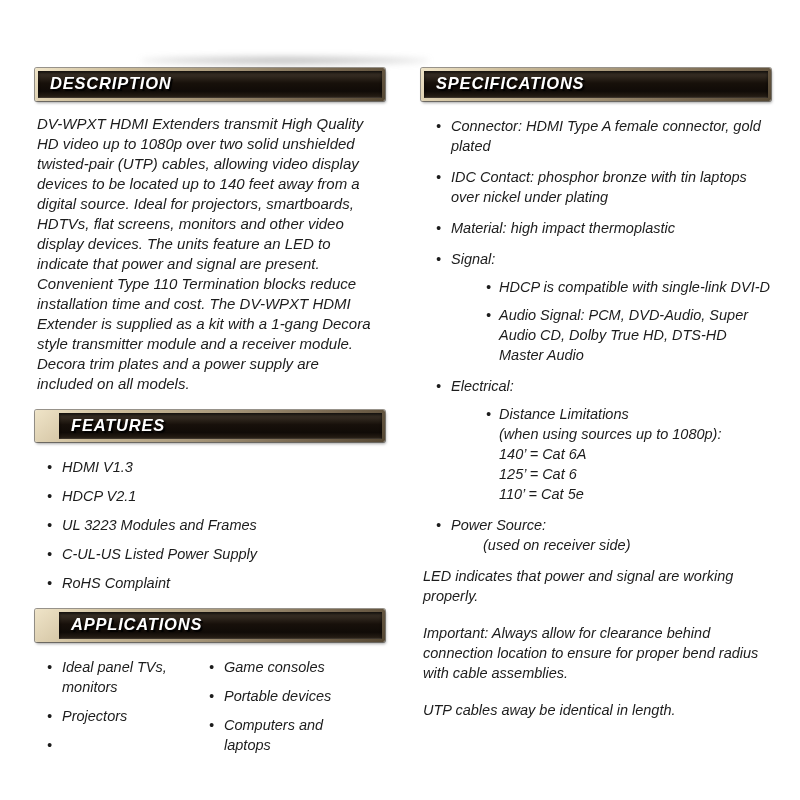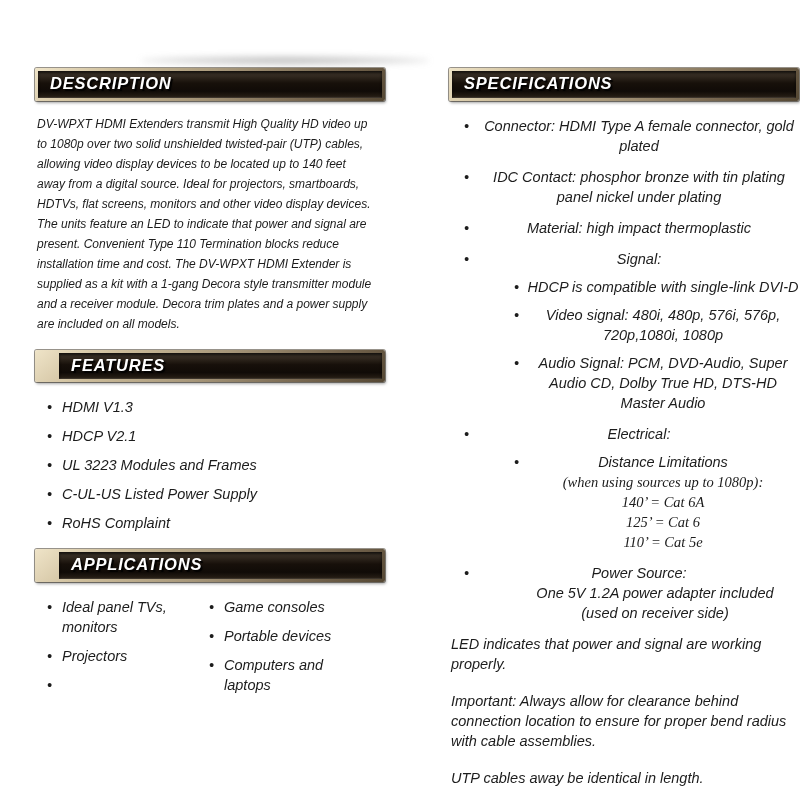--- a/index.html
+++ b/index.html
@@ -10,21 +10,21 @@
     height: 800px;
     font-family: "Liberation Sans", sans-serif;
   }
   .page {
     position: relative;
     width: 800px;
     height: 800px;
     box-sizing: border-box;
     padding: 68px 0 0 35px;
     display: flex;
-    gap: 64px;
+    gap: 36px;
     font-style: italic;
     color: #1c1c1c;
     overflow: hidden;
   }
   .scan-shadow {
     position: absolute;
     top: 56px;
     left: 140px;
     width: 290px;
     height: 9px;
@@ -53,21 +53,21 @@
     font-style: italic;
     font-size: 16.5px;
     letter-spacing: 0.8px;
     line-height: 1;
     padding: 4px 10px 6px 12px;
     text-shadow: 2px 2px 1px rgba(0,0,0,0.9);
     white-space: nowrap;
   }
 
   .body-text {
-    font-size: 12px;
+    font-size: 15px;
     line-height: 20px;
     margin: 13px 12px 0 2px;
   }
 
   ul.bullets {
     list-style: none;
     margin: 15px 0 0 0;
     padding: 0;
     font-size: 14.5px;
     line-height: 20px;
@@ -78,21 +78,21 @@
     margin-bottom: 9px;
   }
   ul.bullets > li::before {
     content: "\2022";
     position: absolute;
     left: 12px;
     top: 0;
   }
 
   
-  ul.bullets.specs > li { padding-left: 30px; margin-bottom: 11px; text-align: center; }
+  ul.bullets.specs > li { padding-left: 30px; margin-bottom: 11px; }
   ul.bullets.specs > li::before { left: 15px; }
 
   ul.sub {
     list-style: none;
     margin: 8px 0 0 0;
     padding: 0 0 0 35px;
     font-size: 14.5px;
     line-height: 20px;
   }
   ul.sub > li {
@@ -100,21 +100,21 @@
     padding-left: 13px;
     margin-bottom: 8px;
   }
   ul.sub > li::before {
     content: "\2022";
     position: absolute;
     left: 0;
     top: 0;
   }
 
-  .indent-line { margin: 0; font-family: Liberation Serif, serif; }
+  .indent-line { margin: 0; }
   .power-line { margin-left: 32px; }
 
   .section-gap { margin-top: 16px; padding-left: 24px; }
   .apps-cols { display: flex; }
   .apps-cols ul.bullets { margin-top: 15px; }
   .apps-col1 { width: 162px; flex: 0 0 162px; }
   .apps-col2 { width: 150px; flex: 0 0 150px; margin-left: 13px; }
 
   .note {
     font-size: 14.5px;
@@ -167,48 +167,46 @@
   </div>
 
   <div class="col">
 
     <div class="bar">
       <div class="bar-inner">SPECIFICATIONS</div>
     </div>
 
     <ul class="bullets specs">
       <li><span>Connector: HDMI Type A female connector, gold plated</span></li>
-      <li><span>IDC Contact: phosphor bronze with tin plating panel nickel under plating</span></li>
+      <li><span>IDC Contact: phosphor bronze with tin laptops over nickel under plating</span></li>
       <li><span>Material: high impact thermoplastic</span></li>
 
       <li>
         <span>Signal:</span>
         <ul class="sub">
           <li><span>HDCP is compatible with single-link DVI-D</span></li>
-          <li><span>Video signal: 480i, 480p, 576i, 576p, 720p,1080i, 1080p</span></li>
           <li><span>Audio Signal: PCM, DVD-Audio, Super Audio CD, Dolby True HD, DTS-HD Master Audio</span></li>
         </ul>
       </li>
 
       <li>
         <span>Electrical:</span>
         <ul class="sub">
           <li>
             <span>Distance Limitations</span>
             <div class="indent-line">(when using sources up to 1080p):</div>
             <div class="indent-line">140’ = Cat 6A</div>
             <div class="indent-line">125’ = Cat 6</div>
             <div class="indent-line">110’ = Cat 5e</div>
           </li>
         </ul>
       </li>
 
       <li>
         <span>Power Source:</span>
-        <div class="power-line">One 5V 1.2A power adapter included</div>
         <div class="power-line">(used on receiver side)</div>
       </li>
     </ul>
 
     <p class="note note-first">LED indicates that power and signal are working properly.</p>
     <p class="note">Important: Always allow for clearance behind connection location to ensure for proper bend radius with cable assemblies.</p>
     <p class="note">UTP cables away be identical in length.</p>
 
   </div>
 

